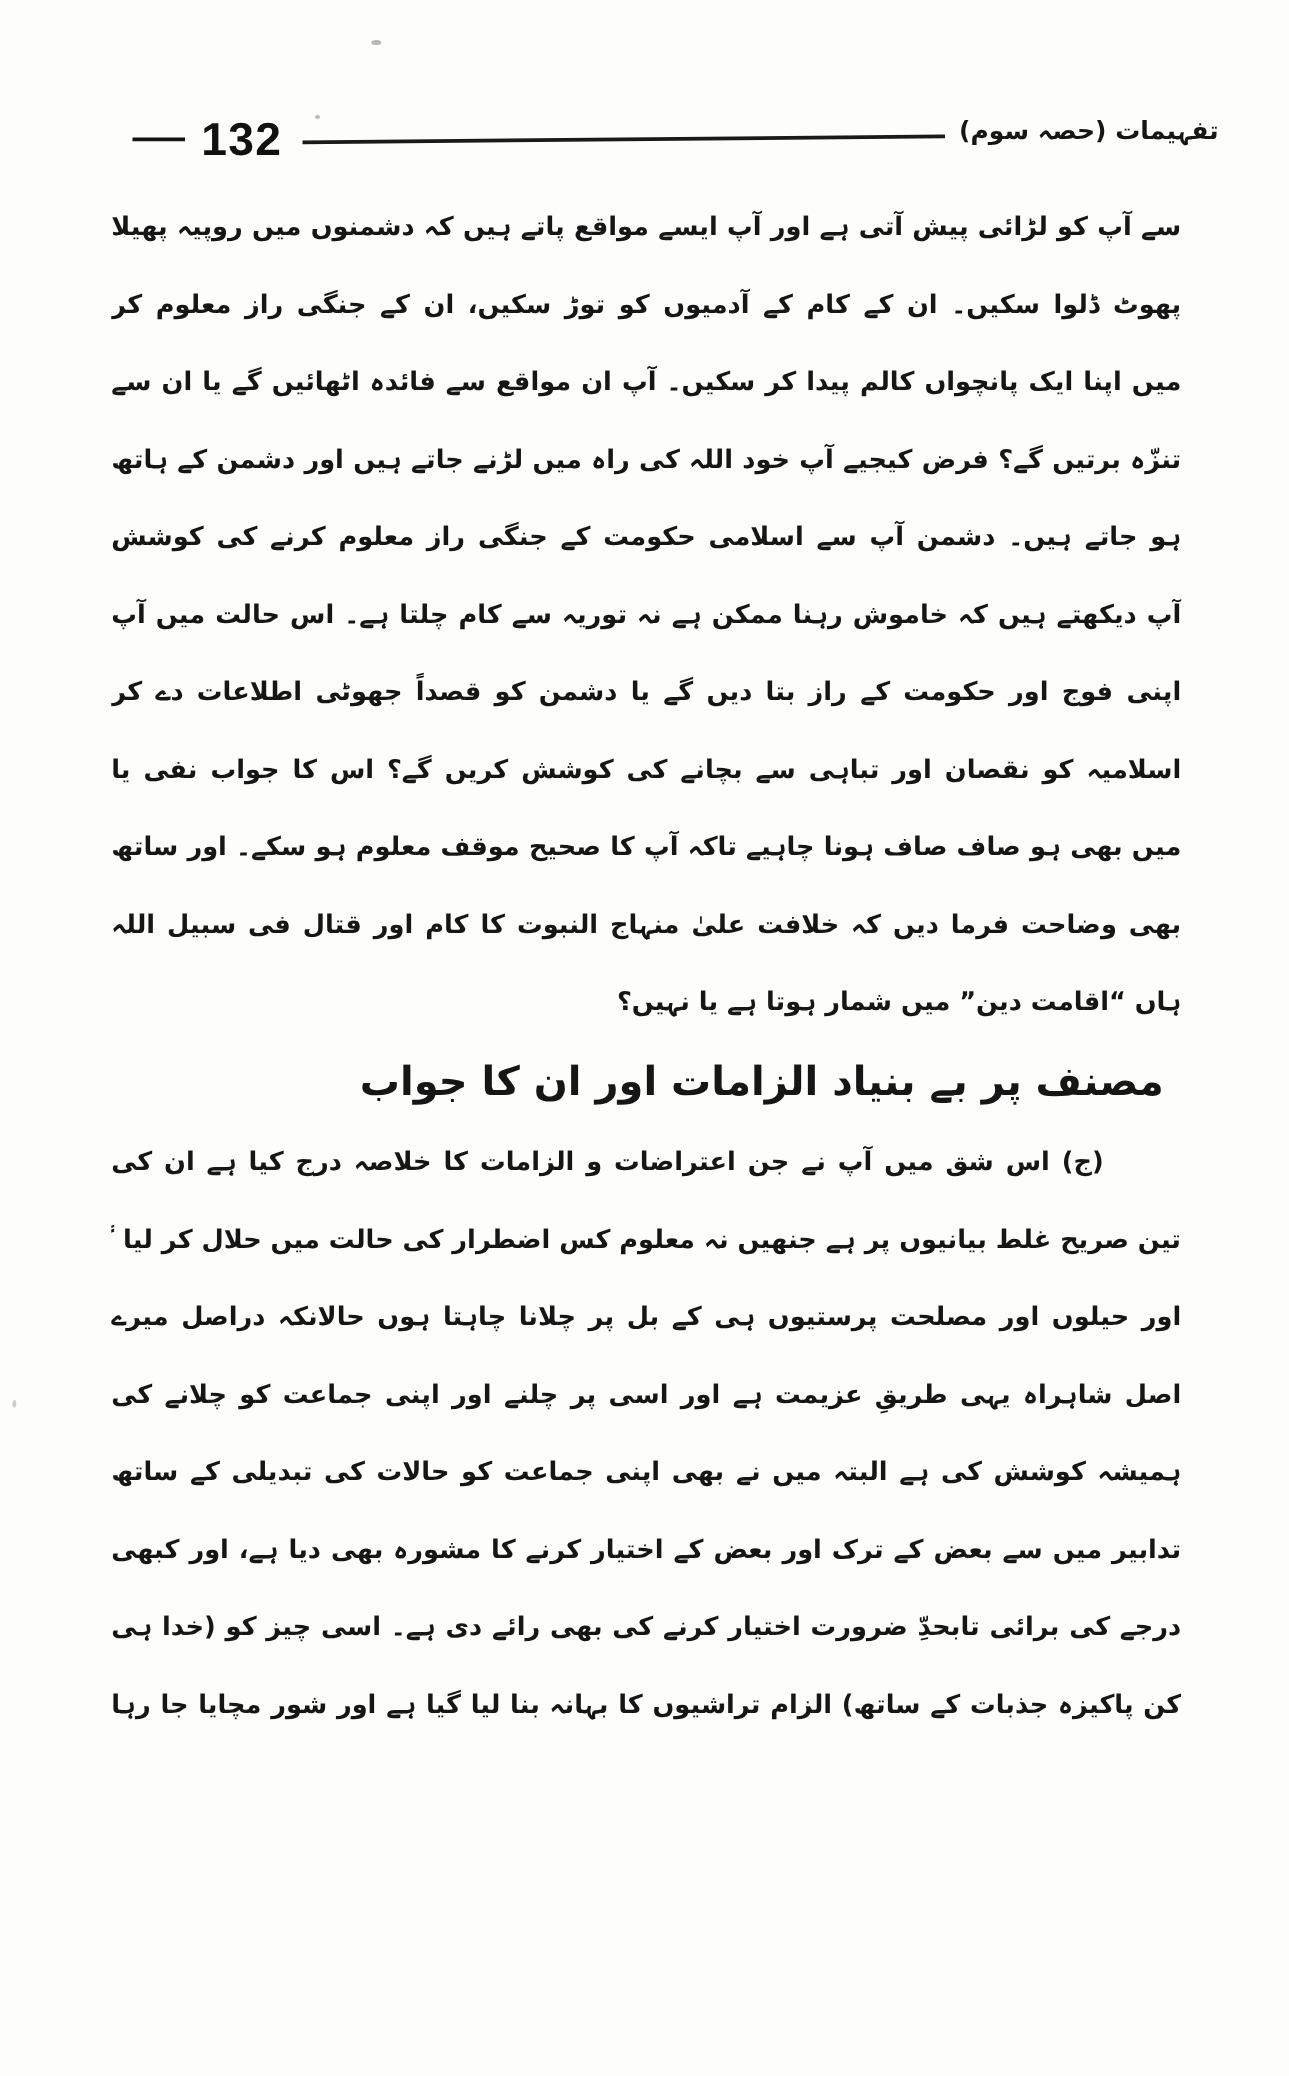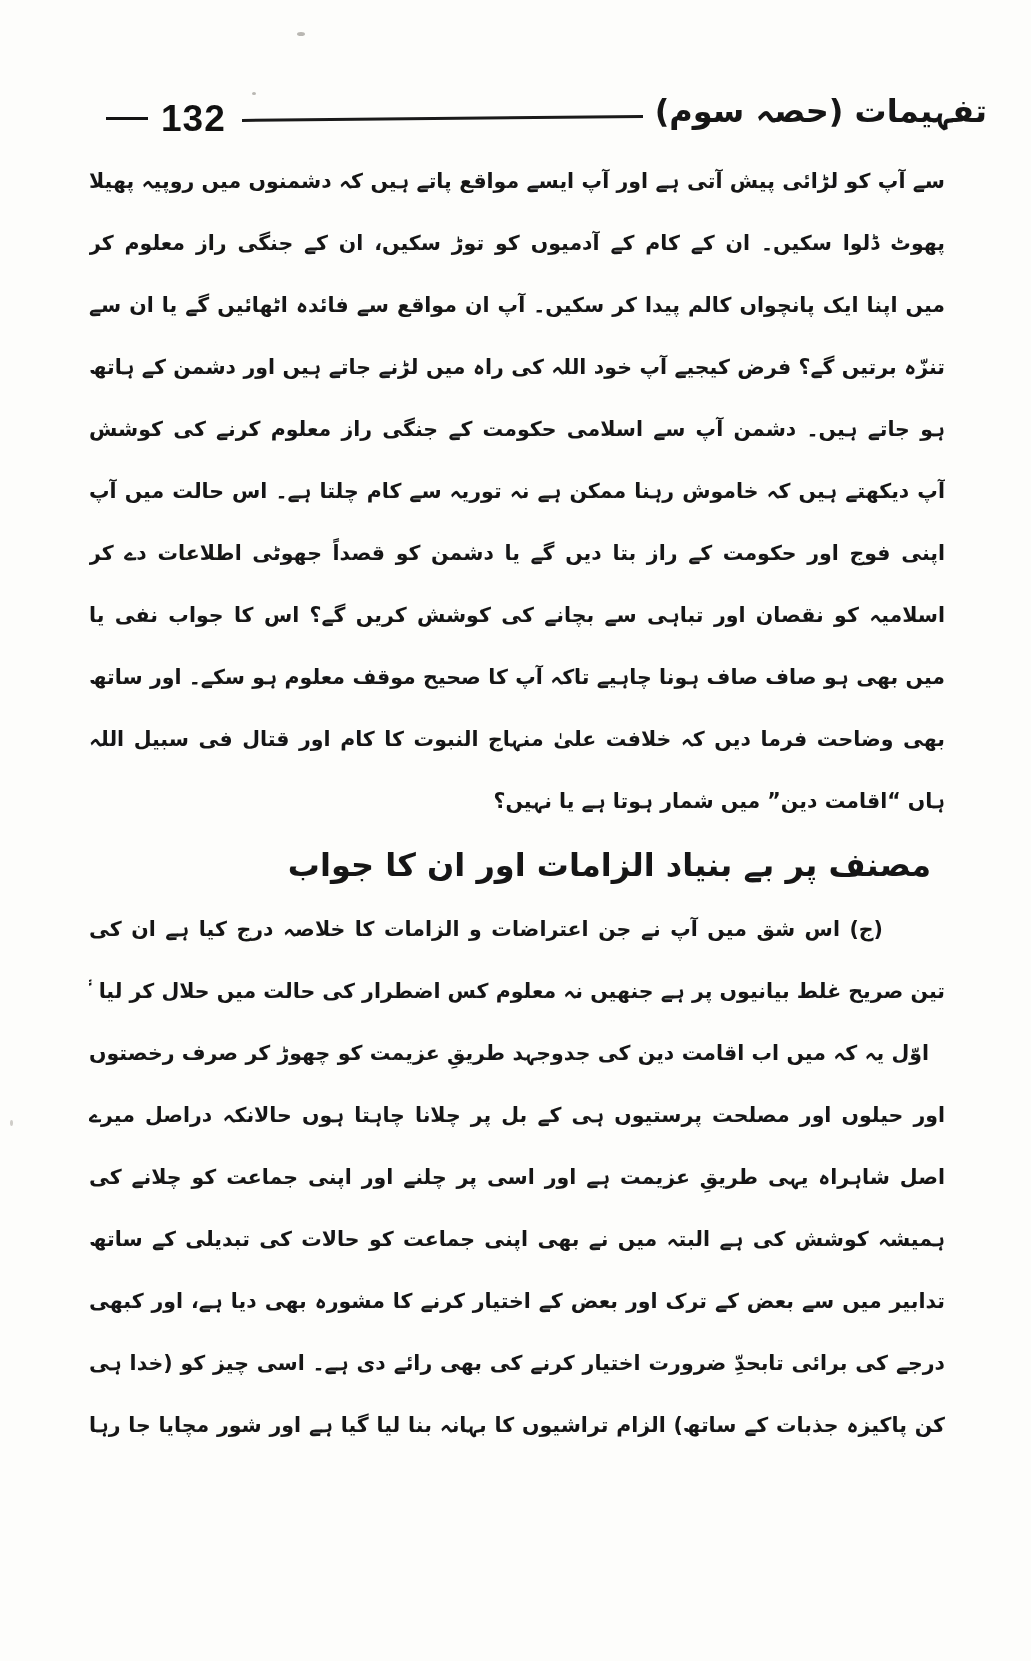--- a/index.html
+++ b/index.html
@@ -15,21 +15,21 @@
     color: #161616;
     font-family: "DejaVu Sans", sans-serif;
     direction: rtl;
     overflow: hidden;
   }
   
   .header {
     position: absolute;
     top: 92px;
     left: 0;
-    right: 0;
+    right: 12px;
     padding: 0 44px 0 106px;
     display: flex;
     direction: ltr;
     align-items: center;
   }
   .header .dash {
     width: 42px;
     height: 3px;
     background: #141414;
     margin-right: 13px;
@@ -47,21 +47,21 @@
   .header .rule {
     flex: 1 1 auto;
     height: 2.5px;
     background: #1a1a1a;
     margin: 0 12px 0 16px;
     transform: rotate(-0.55deg);
   }
   .header .title {
     flex: 0 0 auto;
     direction: rtl;
-    font-size: 32px;
+    font-size: 20px;
     font-weight: bold;
     margin-bottom: 14px;
     white-space: nowrap;
   }
   
   .textblock {
     position: absolute;
     top: 150px;
     right: 86px;
     width: 856px;
@@ -126,21 +126,20 @@
     <div class="line justified">اسلامیہ کو نقصان اور تباہی سے بچانے کی کوشش کریں گے؟ اس کا جواب نفی یا اثبات جس</div>
     <div class="line justified">میں بھی ہو صاف صاف ہونا چاہیے تاکہ آپ کا صحیح موقف معلوم ہو سکے۔ اور ساتھ ساتھ یہ</div>
     <div class="line justified">بھی وضاحت فرما دیں کہ خلافت علیٰ منہاج النبوت کا کام اور قتال فی سبیل اللہ بھی آپ کے</div>
     <div class="line last">ہاں “اقامت دین” میں شمار ہوتا ہے یا نہیں؟</div>
 
     <h2 class="heading">مصنف پر بے بنیاد الزامات اور ان کا جواب</h2>
 
     <div class="line justified indent-lg">(ج) اس شق میں آپ نے جن اعتراضات و الزامات کا خلاصہ درج کیا ہے ان کی بنیاد</div>
     <div class="line last">تین صریح غلط بیانیوں پر ہے جنھیں نہ معلوم کس اضطرار کی حالت میں حلال کر لیا گیا ہے۔</div>
 
-    <div class="line justified indent-sm">اوّل یہ کہ میں اب اقامت دین کی جدوجہد طریقِ عزیمت کو چھوڑ کر صرف رخصتوں</div>
     <div class="line justified">اور حیلوں اور مصلحت پرستیوں ہی کے بل پر چلانا چاہتا ہوں حالانکہ دراصل میرے نزدیک</div>
     <div class="line justified">اصل شاہراہ یہی طریقِ عزیمت ہے اور اسی پر چلنے اور اپنی جماعت کو چلانے کی میں نے</div>
     <div class="line justified">ہمیشہ کوشش کی ہے البتہ میں نے بھی اپنی جماعت کو حالات کی تبدیلی کے ساتھ مباح و جائز</div>
     <div class="line justified">تدابیر میں سے بعض کے ترک اور بعض کے اختیار کرنے کا مشورہ بھی دیا ہے، اور کبھی بالکل</div>
     <div class="line justified">درجے کی برائی تابحدِّ ضرورت اختیار کرنے کی بھی رائے دی ہے۔ اسی چیز کو (خدا ہی جانے</div>
     <div class="line justified">کن پاکیزہ جذبات کے ساتھ) الزام تراشیوں کا بہانہ بنا لیا گیا ہے اور شور مچایا جا رہا ہے</div>
   </div>
 
   <div class="speck s1"></div>
   <div class="speck s2"></div>

